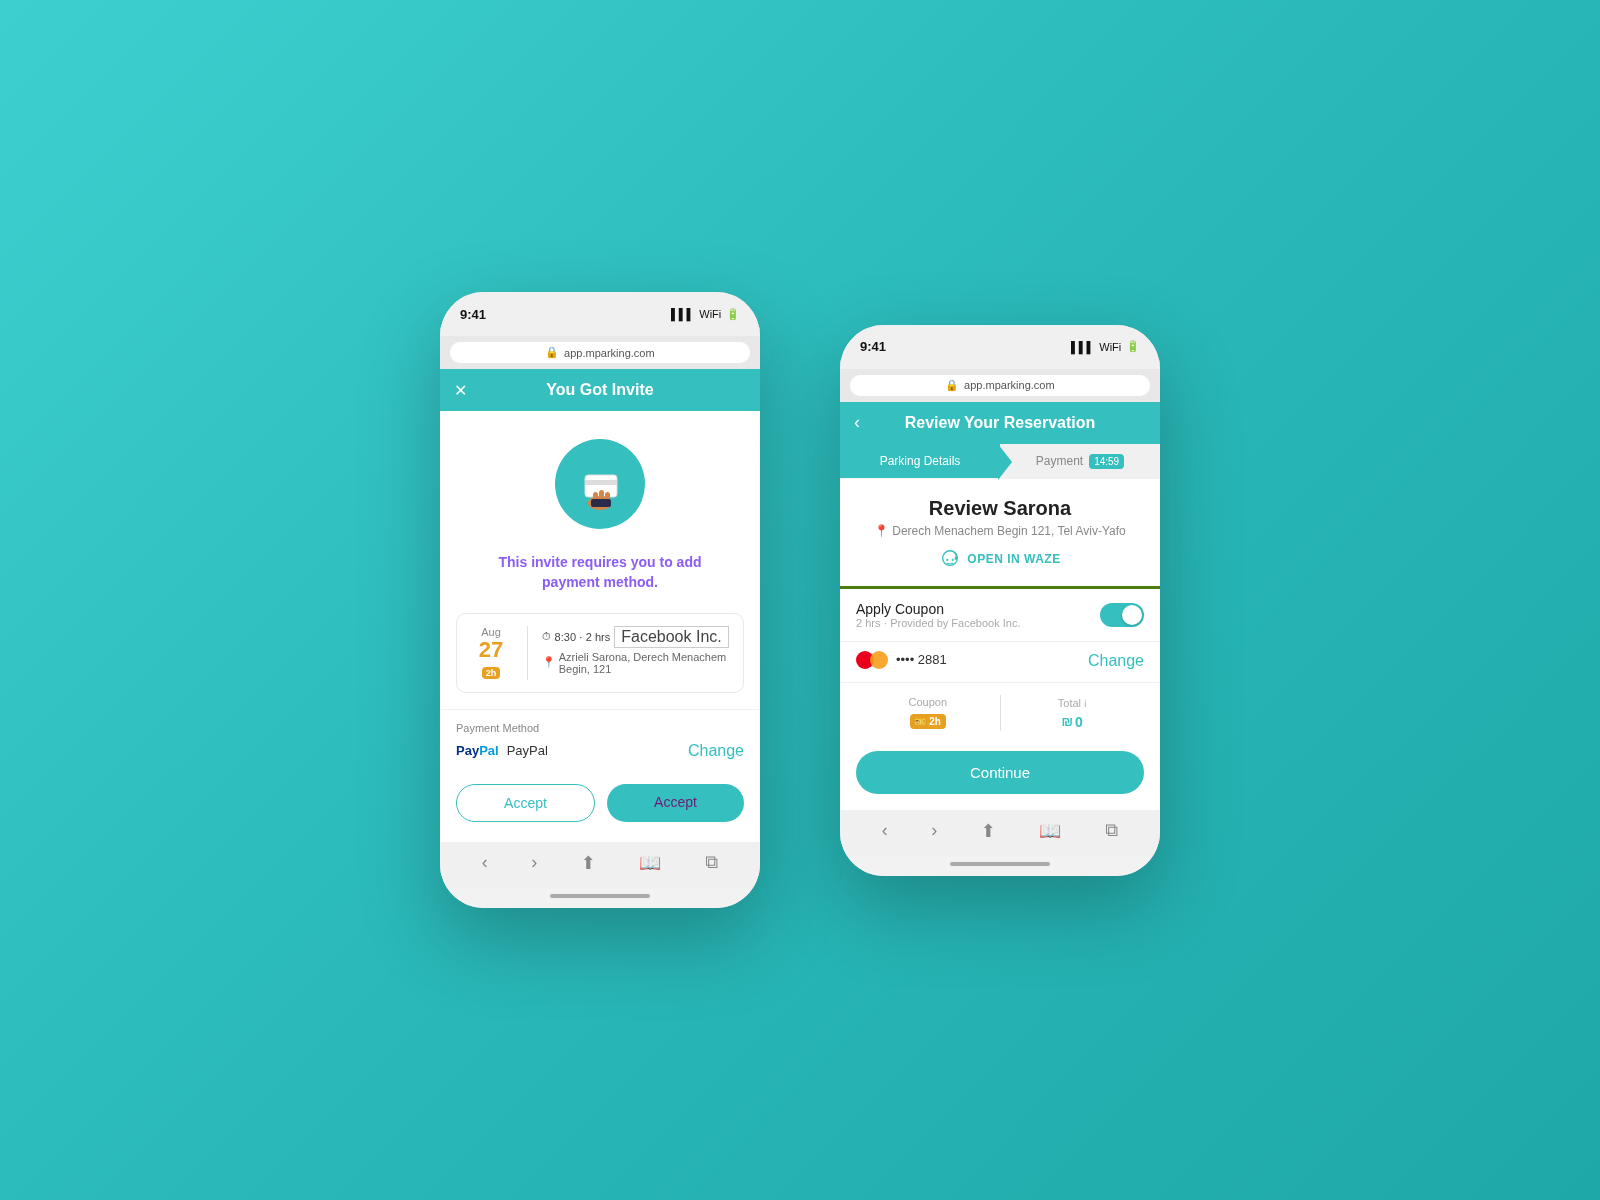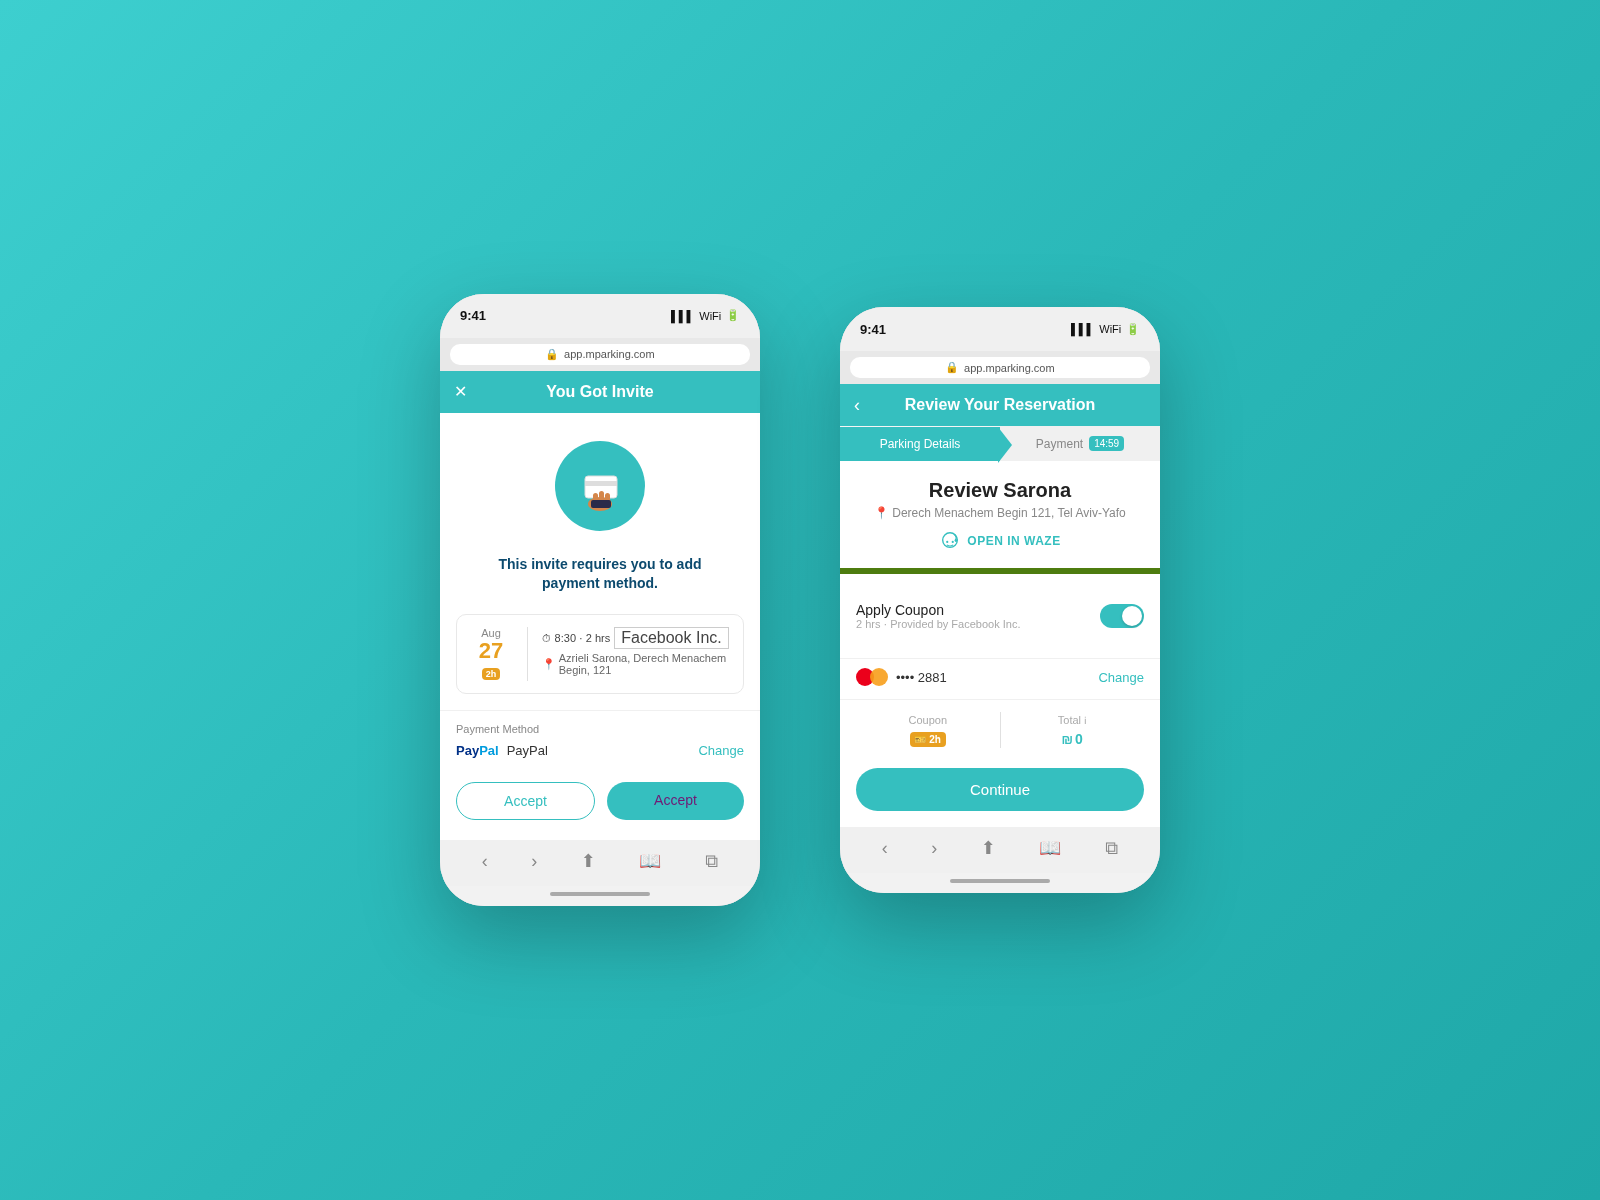--- a/index.html
+++ b/index.html
@@ -140,21 +140,21 @@
       align-items: center;
       justify-content: center;
       overflow: hidden;
     }
 
     .invite-text {
       text-align: center;
       padding: 8px 30px 20px;
       font-size: 14px;
       font-weight: 700;
-      color: #0c4a6e;
+      color: #8b5cf6;
       line-height: 1.4;
     }
 
     
     .reservation-card {
       margin: 0 16px 16px;
       border: 1px solid #e8e8e8;
       border-radius: 10px;
       padding: 12px;
       display: flex;
@@ -239,21 +239,21 @@
       font-weight: 700;
     }
     .paypal-logo span:last-child { color: #009cde; }
     .payment-name {
       font-size: 13px;
       color: #333;
       margin-left: 8px;
     }
     .change-link {
       color: #35bfbf;
-      font-size: 13px;
+      font-size: 16px;
       font-weight: 500;
       cursor: pointer;
     }
 
     
     .action-buttons {
       display: flex;
       gap: 12px;
       padding: 12px 16px 20px;
     }
@@ -406,22 +406,22 @@
       color: #222;
     }
     .reservation-time {
       font-size: 14px;
       color: #555;
       margin-top: 2px;
     }
 
     
     .coupon-section {
-      padding: 28px 16px;
-      border-top: 6px solid #4d7c0f;
+      padding: 12px 16px;
+      border-top: 3px solid #4d7c0f;
       display: flex;
       align-items: center;
       justify-content: space-between;
     }
     .coupon-left {}
     .coupon-title {
       font-size: 14px;
       font-weight: 500;
       color: #222;
     }
@@ -445,21 +445,21 @@
       position: absolute;
       top: 2px;
       right: 2px;
       box-shadow: 0 1px 3px rgba(0,0,0,0.2);
     }
 
     
     .card-section {
       padding: 8px 16px 12px;
       display: flex;
-      align-items: center;
+      align-items: flex-end;
       justify-content: space-between;
       border-top: 1px solid #f0f0f0;
     }
     .card-info {
       display: flex;
       align-items: center;
       gap: 8px;
     }
     .mastercard-icon {
       width: 32px;

